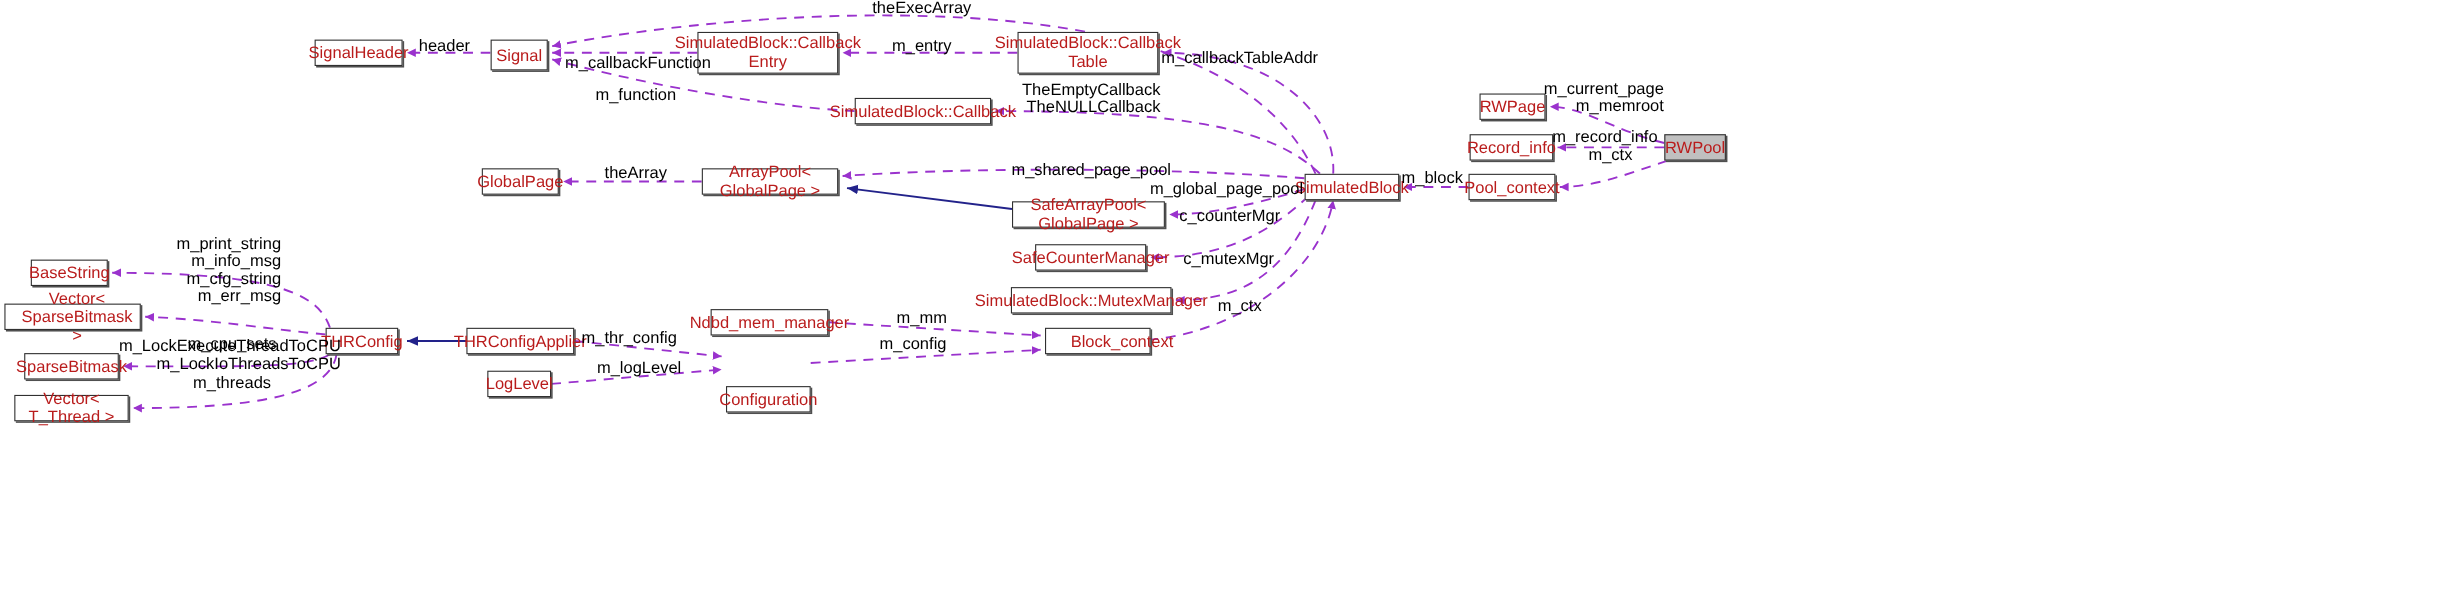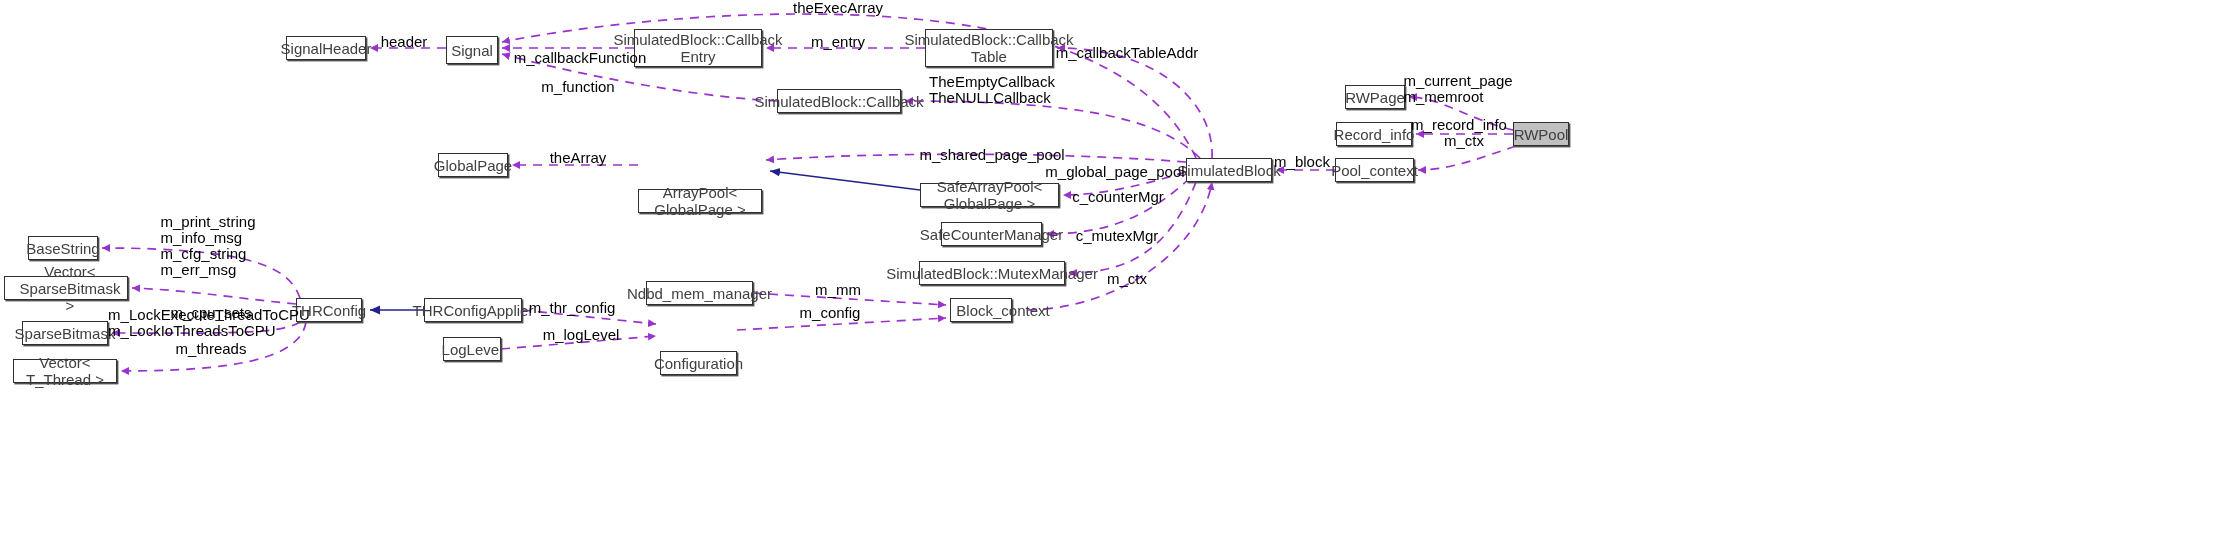--- a/index.html
+++ b/index.html
@@ -23,40 +23,40 @@
     top: 0;
     width: 2224px;
     height: 544px;
     pointer-events: none;
   }
   .node {
     position: absolute;
     box-sizing: border-box;
     border: 1px solid #303030;
     background: #ffffff;
-    color: #404040;
+    color: #b91c1c;
     font-size: 15px;
     line-height: 17px;
     display: flex;
     align-items: center;
     justify-content: center;
     text-align: center;
     white-space: pre-line;
     padding: 1px 4px;
     box-shadow: 1.4px 1.4px 0 0 #4f4f4f;
   }
   .node.highlight {
     background: #c0c0c0;
   }
   .edge-label {
     position: absolute;
     font-size: 15px;
     line-height: 16px;
     color: #000000;
-    text-align: left;
+    text-align: right;
     white-space: pre-line;
     transform: translate(-50%, -50%);
     background: transparent;
   }
 </style>
 </head>
 <body>
 
 <div id="canvas">
   <svg id="edges" viewBox="0 0 2224 544" xmlns="http://www.w3.org/2000/svg">
@@ -105,25 +105,25 @@
 
   <div id="nodes">
       <div class="node" style="left: 286px; top: 36px; width: 80px; height: 24px;">SignalHeader</div>
       <div class="node" style="left: 446px; top: 36px; width: 52px; height: 28px;">Signal</div>
       <div class="node" style="left: 634px; top: 29px; width: 128px; height: 38px;">SimulatedBlock::Callback
 Entry</div>
       <div class="node" style="left: 925px; top: 29px; width: 128px; height: 38px;">SimulatedBlock::Callback
 Table</div>
       <div class="node" style="left: 777px; top: 89px; width: 124px; height: 24px;">SimulatedBlock::Callback</div>
       <div class="node" style="left: 438px; top: 153px; width: 70px; height: 24px;">GlobalPage</div>
-      <div class="node" style="left: 638px; top: 153px; width: 124px; height: 24px; margin-top: 36px;">ArrayPool&lt; GlobalPage &gt;</div>
+      <div class="node" style="left: 638px; top: 153px; width: 124px; height: 24px;">ArrayPool&lt; GlobalPage &gt;</div>
       <div class="node" style="left: 920px; top: 183px; width: 139px; height: 24px;">SafeArrayPool&lt; GlobalPage &gt;</div>
       <div class="node" style="left: 941px; top: 222px; width: 101px; height: 24px;">SafeCounterManager</div>
       <div class="node" style="left: 919px; top: 261px; width: 146px; height: 24px;">SimulatedBlock::MutexManager</div>
-      <div class="node" style="left: 950px; top: 298px; width: 62px; height: 24px; padding-left: 48px;">Block_context</div>
+      <div class="node" style="left: 950px; top: 298px; width: 96px; height: 24px; padding-left: 48px;">Block_context</div>
       <div class="node" style="left: 1186px; top: 158px; width: 86px; height: 24px;">SimulatedBlock</div>
       <div class="node" style="left: 1335px; top: 158px; width: 79px; height: 24px;">Pool_context</div>
       <div class="node" style="left: 1345px; top: 85px; width: 60px; height: 24px;">RWPage</div>
       <div class="node" style="left: 1336px; top: 122px; width: 76px; height: 24px;">Record_info</div>
       <div class="node highlight" style="left: 1513px; top: 122px; width: 56px; height: 24px;">RWPool</div>
       <div class="node" style="left: 28px; top: 236px; width: 70px; height: 24px;">BaseString</div>
       <div class="node" style="left: 4px; top: 276px; width: 124px; height: 24px; padding-left: 12px;">Vector&lt; SparseBitmask &gt;</div>
       <div class="node" style="left: 22px; top: 321px; width: 86px; height: 24px;">SparseBitmask</div>
       <div class="node" style="left: 13px; top: 359px; width: 104px; height: 24px;">Vector&lt; T_Thread &gt;</div>
       <div class="node" style="left: 296px; top: 298px; width: 66px; height: 24px;">THRConfig</div>

